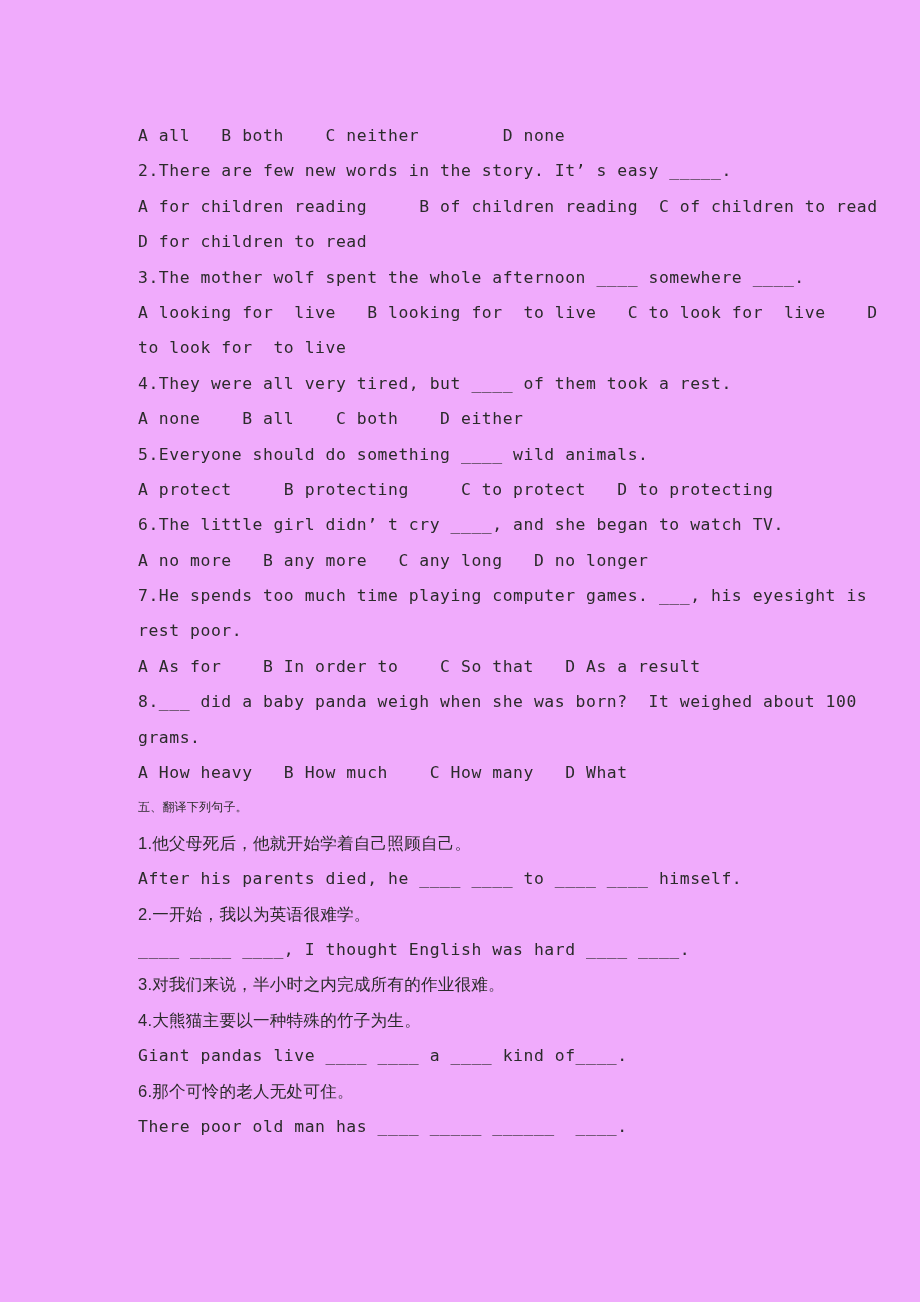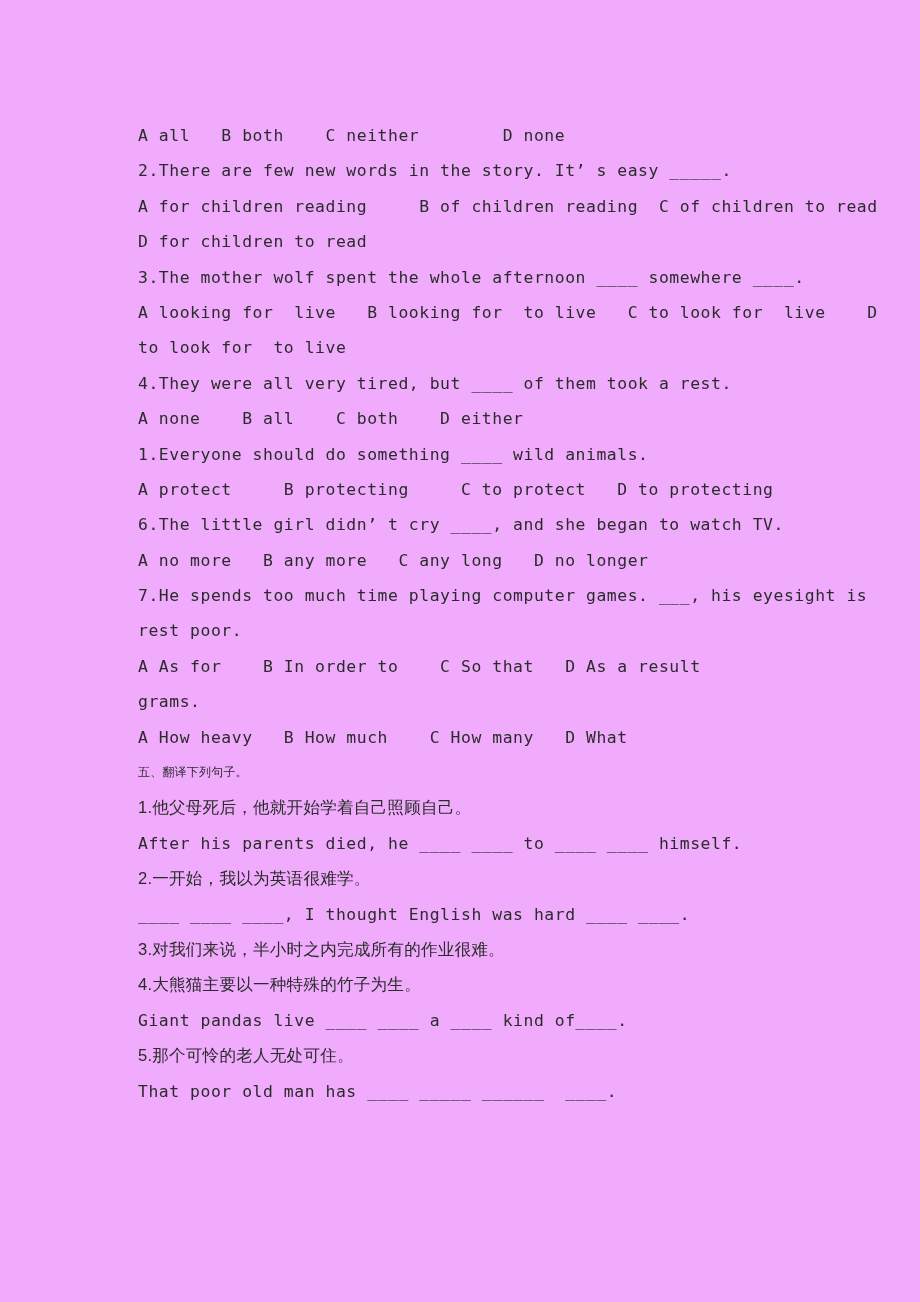--- a/index.html
+++ b/index.html
@@ -59,36 +59,37 @@
 
     <div class="line">A all   B both    C neither        D none</div>
     <div class="line">2.There are few new words in the story. It’ s easy _____.</div>
     <div class="line">A for children reading     B of children reading  C of children to read</div>
     <div class="line">D for children to read</div>
     <div class="line">3.The mother wolf spent the whole afternoon ____ somewhere ____.</div>
     <div class="line">A looking for  live   B looking for  to live   C to look for  live    D</div>
     <div class="line">to look for  to live</div>
     <div class="line">4.They were all very tired, but ____ of them took a rest.</div>
     <div class="line">A none    B all    C both    D either</div>
-    <div class="line">1.Everyone should do something ____ wild animals.</div>
+    <div class="line">5.Everyone should do something ____ wild animals.</div>
     <div class="line">A protect     B protecting     C to protect   D to protecting</div>
     <div class="line">6.The little girl didn’ t cry ____, and she began to watch TV.</div>
     <div class="line">A no more   B any more   C any long   D no longer</div>
     <div class="line">7.He spends too much time playing computer games. ___, his eyesight is</div>
     <div class="line">rest poor.</div>
     <div class="line">A As for    B In order to    C So that   D As a result</div>
+    <div class="line">8.___ did a baby panda weigh when she was born?  It weighed about 100</div>
     <div class="line">grams.</div>
     <div class="line">A How heavy   B How much    C How many   D What</div>
 
     <div class="line cjk cjk-head">五、翻译下列句子。</div>
 
     <div class="line cjk">1.他父母死后，他就开始学着自己照顾自己。</div>
     <div class="line">After his parents died, he ____ ____ to ____ ____ himself.</div>
     <div class="line cjk">2.一开始，我以为英语很难学。</div>
     <div class="line">____ ____ ____, I thought English was hard ____ ____.</div>
     <div class="line cjk">3.对我们来说，半小时之内完成所有的作业很难。</div>
     <div class="line cjk">4.大熊猫主要以一种特殊的竹子为生。</div>
     <div class="line">Giant pandas live ____ ____ a ____ kind of____.</div>
-    <div class="line cjk">5.那个可怜的老人无处可住。</div>
-    <div class="line">That poor old man has ____ _____ ______  ____.</div>
+    <div class="line cjk">6.那个可怜的老人无处可住。</div>
+    <div class="line">There poor old man has ____ _____ ______  ____.</div>
 
   </div>
 </div>
 
 </body></html>

